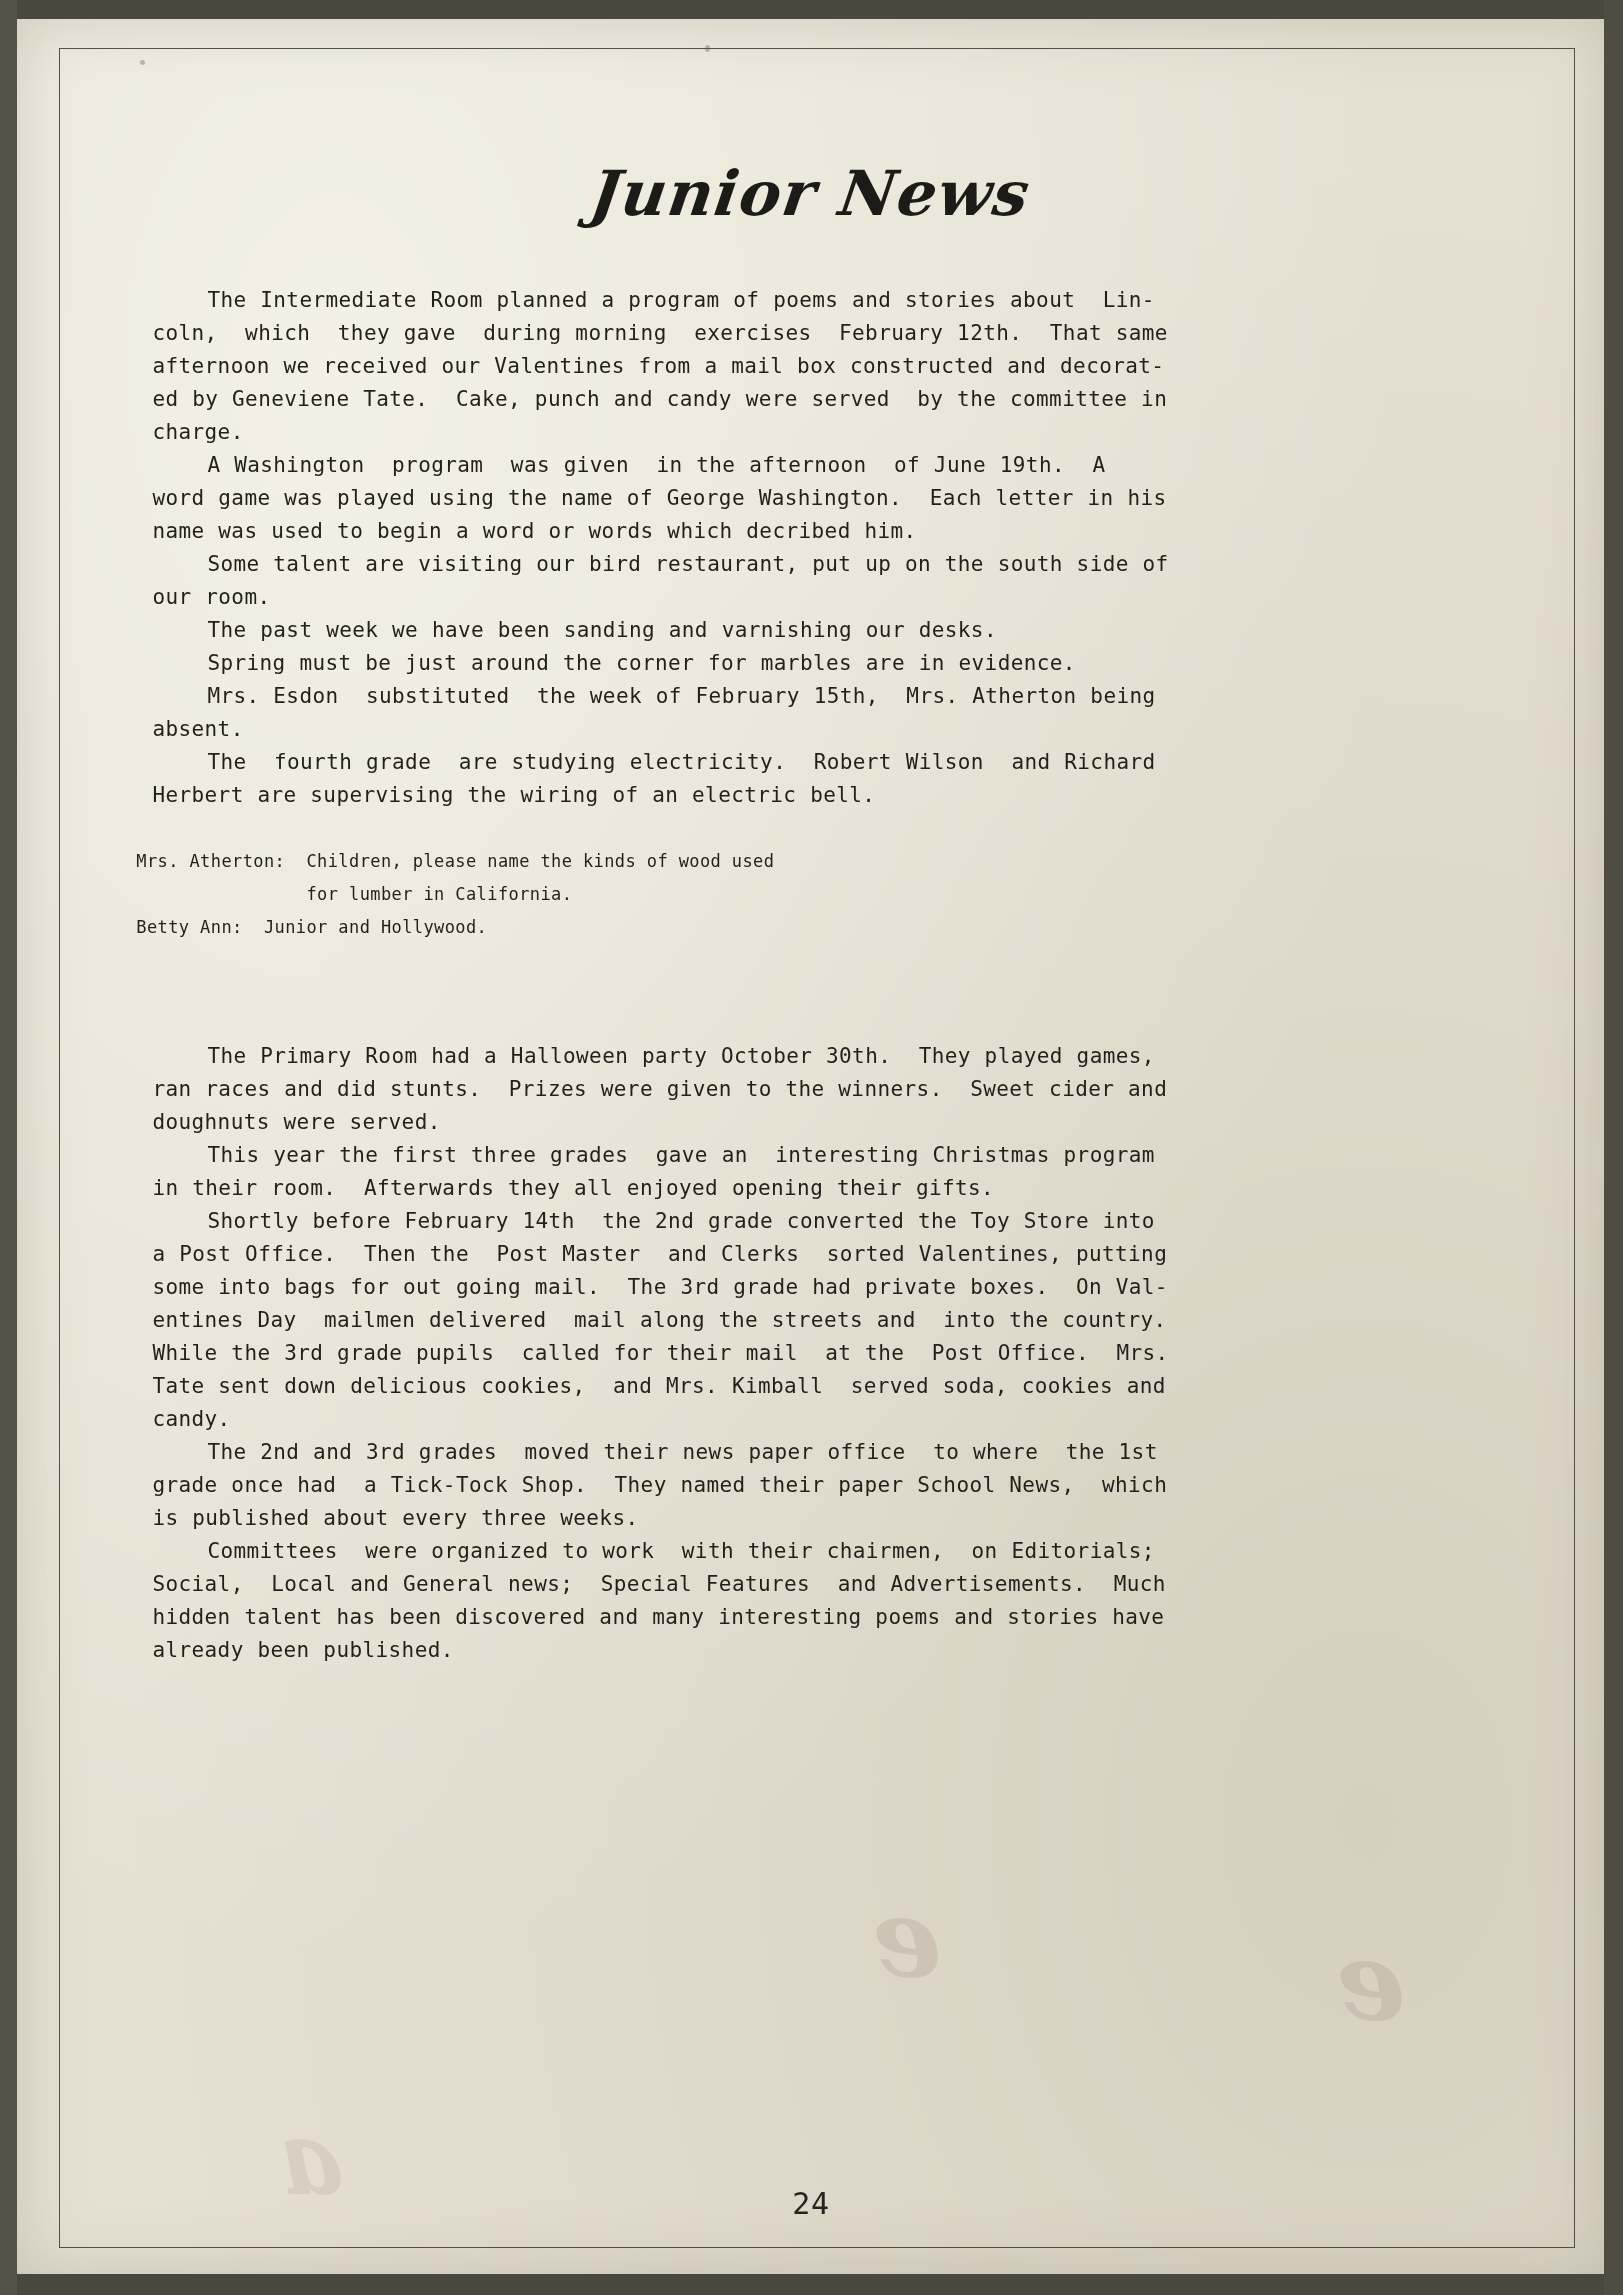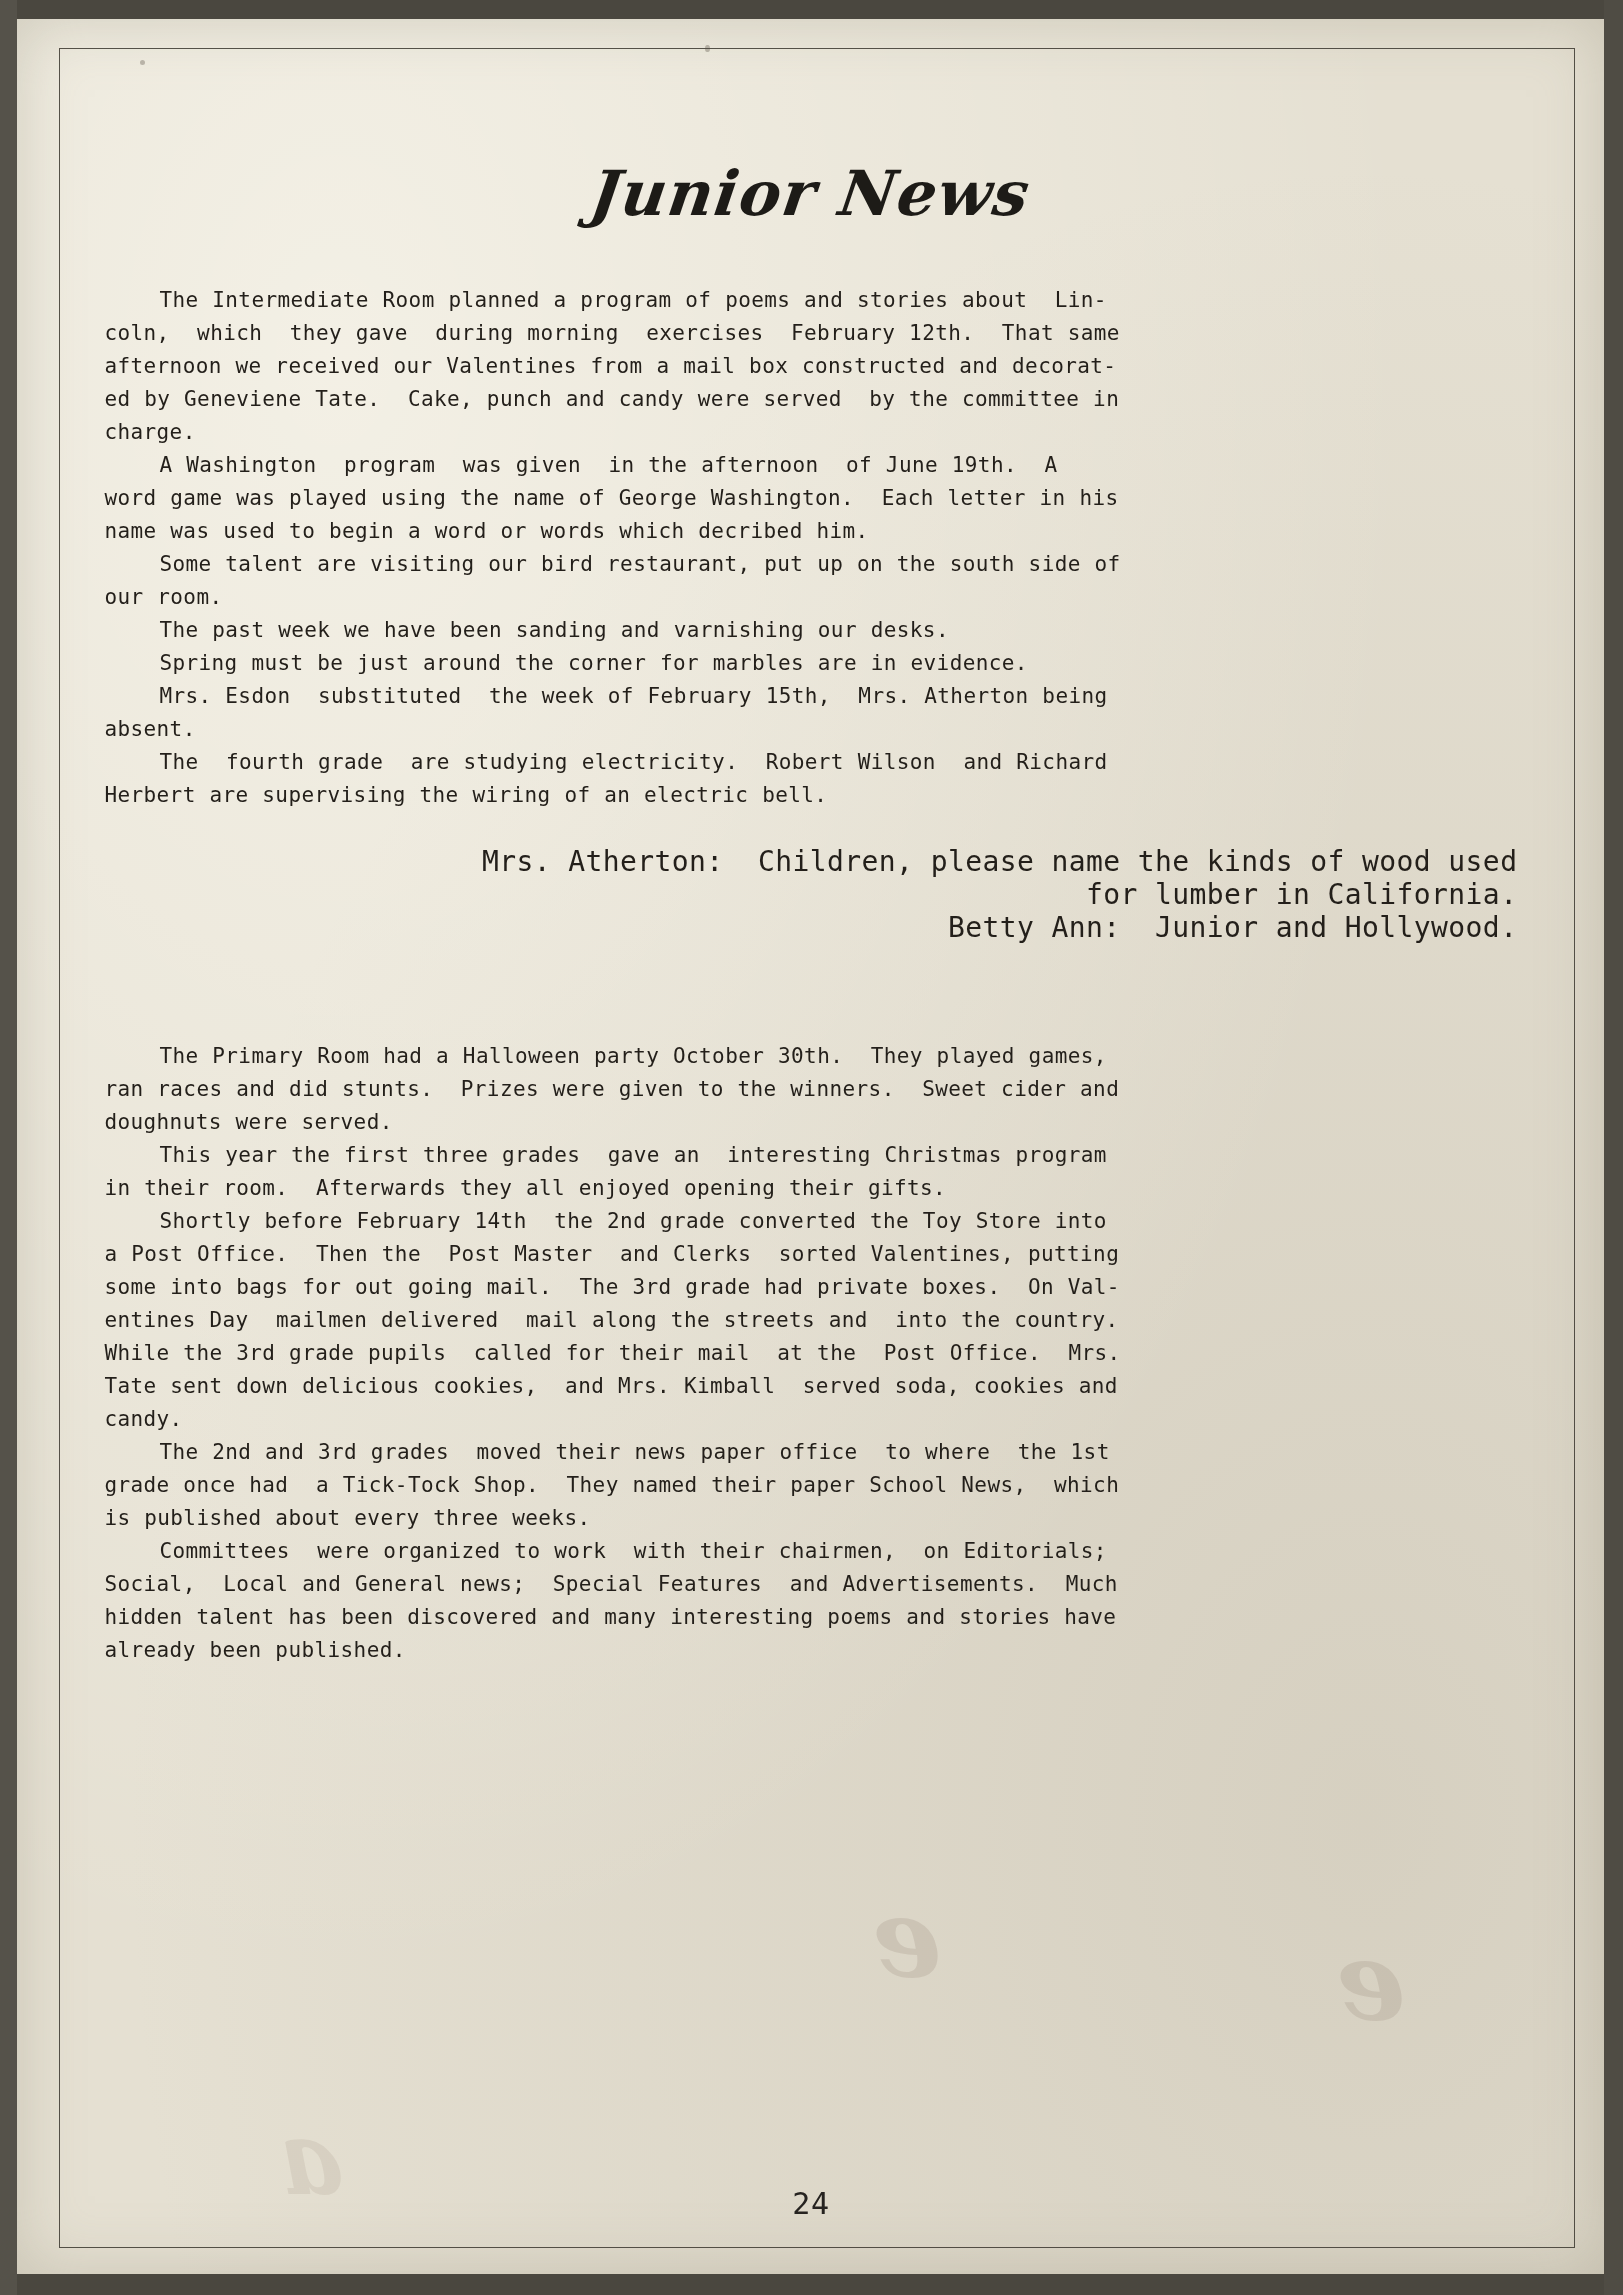--- a/index.html
+++ b/index.html
@@ -80,34 +80,34 @@
     transform: skewX(-8deg);
   }
   .body-text {
     font-family: "DejaVu Sans Mono", monospace;
     font-size: 21px;
     line-height: 33px;
     color: #231f1a;
     letter-spacing: 0.4px;
     white-space: pre-wrap;
     word-spacing: 0.7px;
+    margin-left: 48px;
   }
   .section {
     margin-bottom: 0;
   }
   .gap-small { height: 33px; }
   .gap-large { height: 96px; }
   .dialogue {
     font-family: "DejaVu Sans Mono", monospace;
-    font-size: 28px;
+    font-size: 17px;
     line-height: 33px;
     color: #231f1a;
     letter-spacing: 0.4px;
     white-space: pre-wrap;
-    text-align: right;
   }
   .page-number {
     position: absolute;
     left: 0;
     right: 0;
     top: 2080px;
     text-align: center;
     font-family: "DejaVu Sans Mono", monospace;
     font-size: 30px;
     color: #262320;

